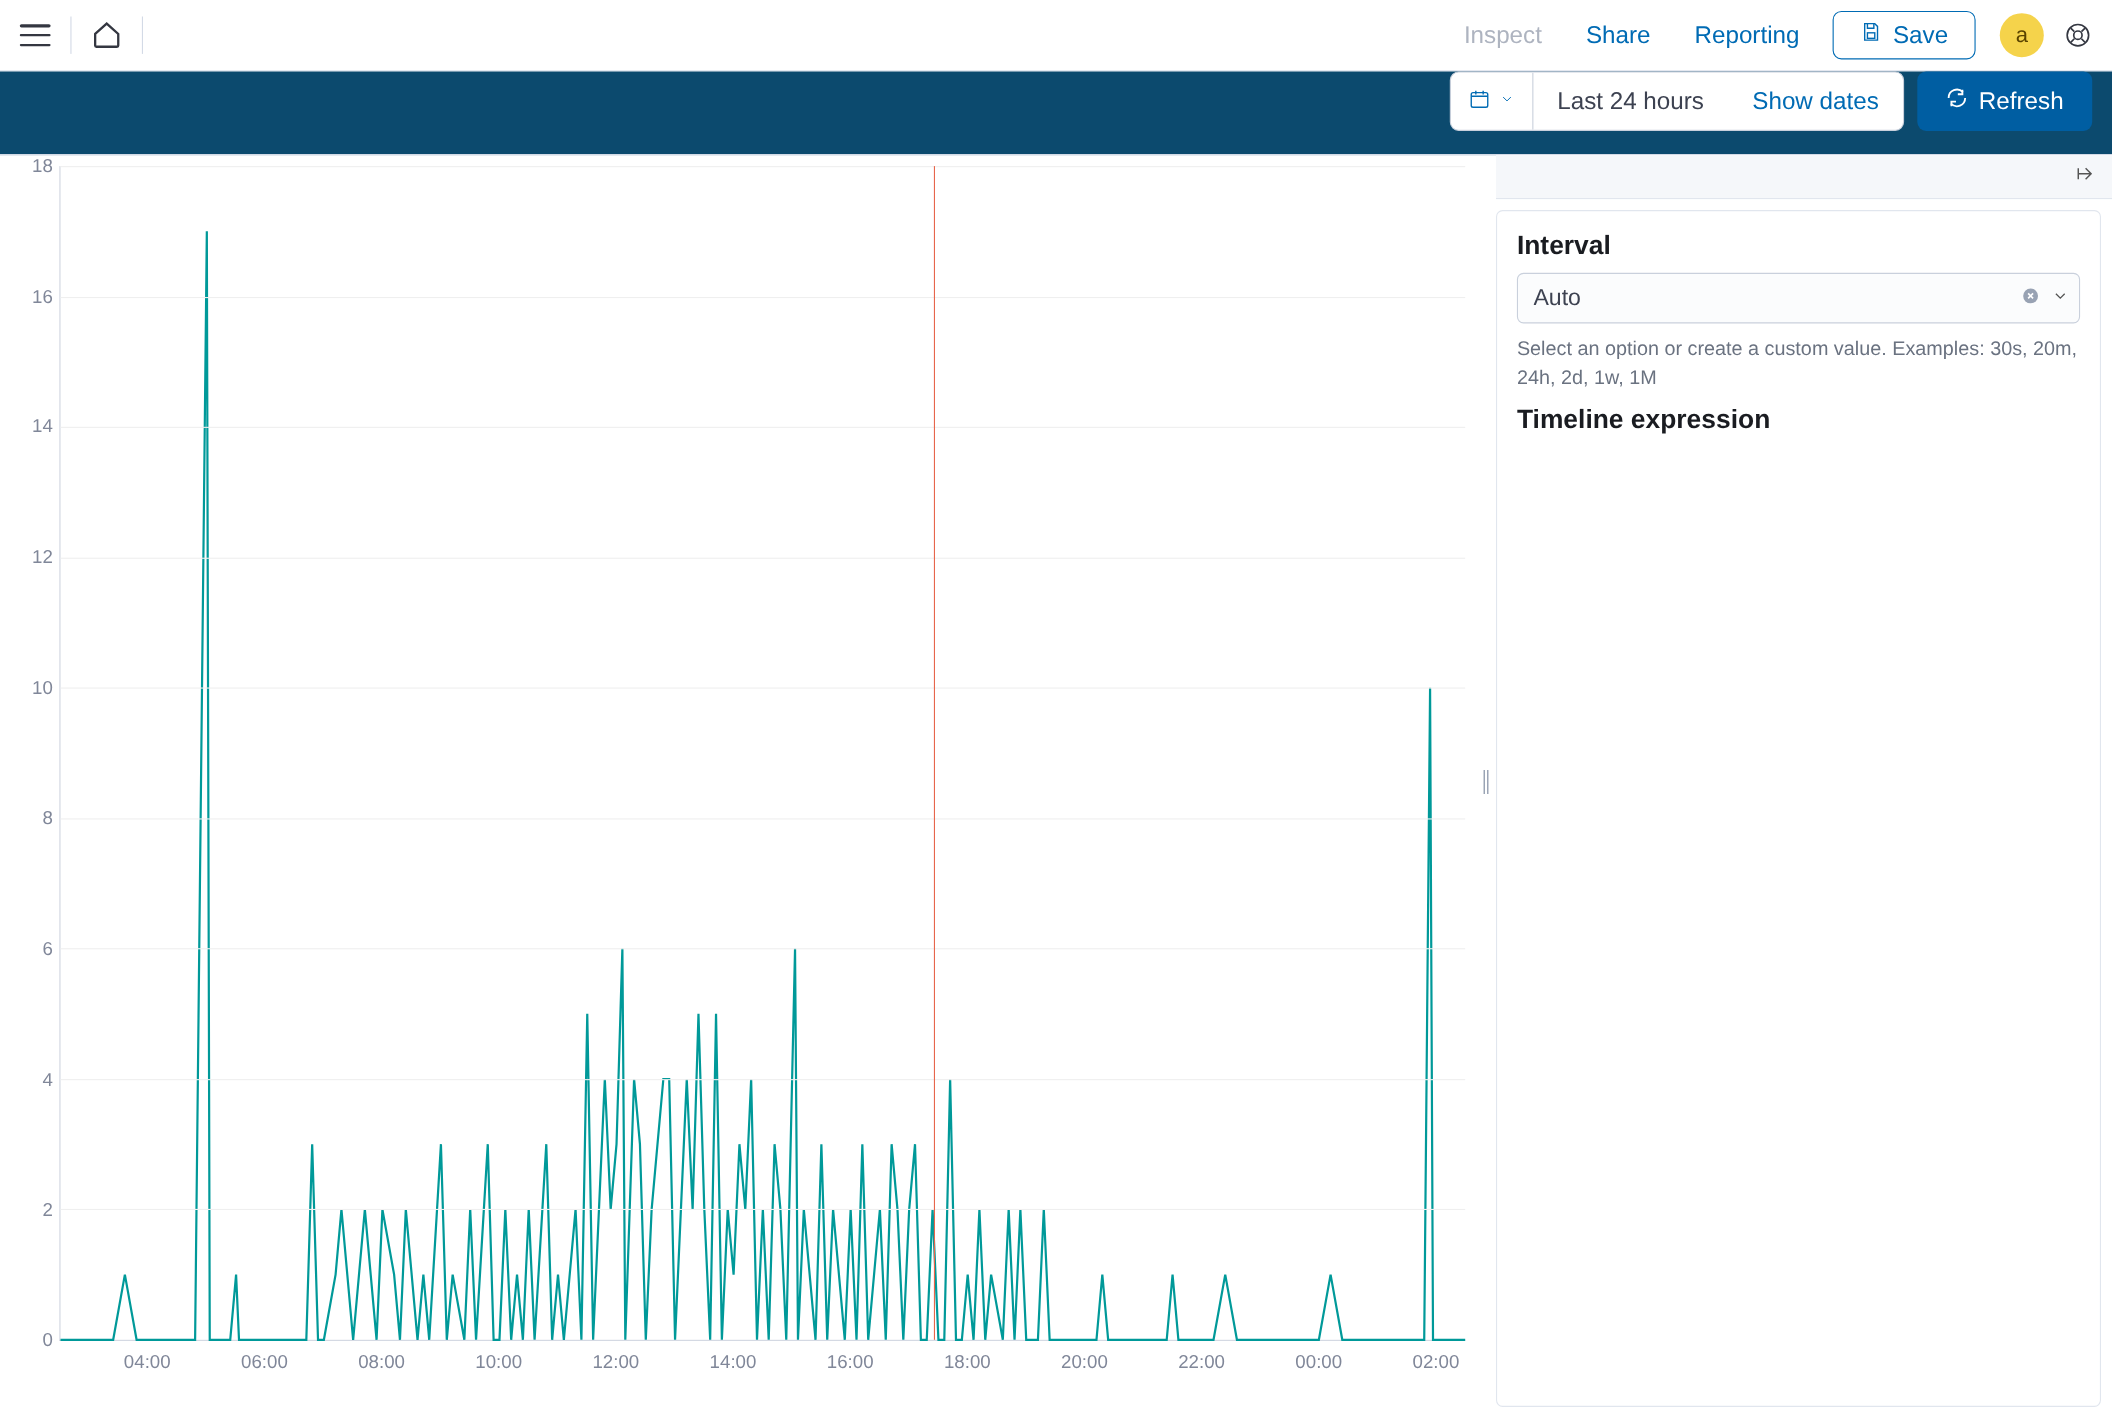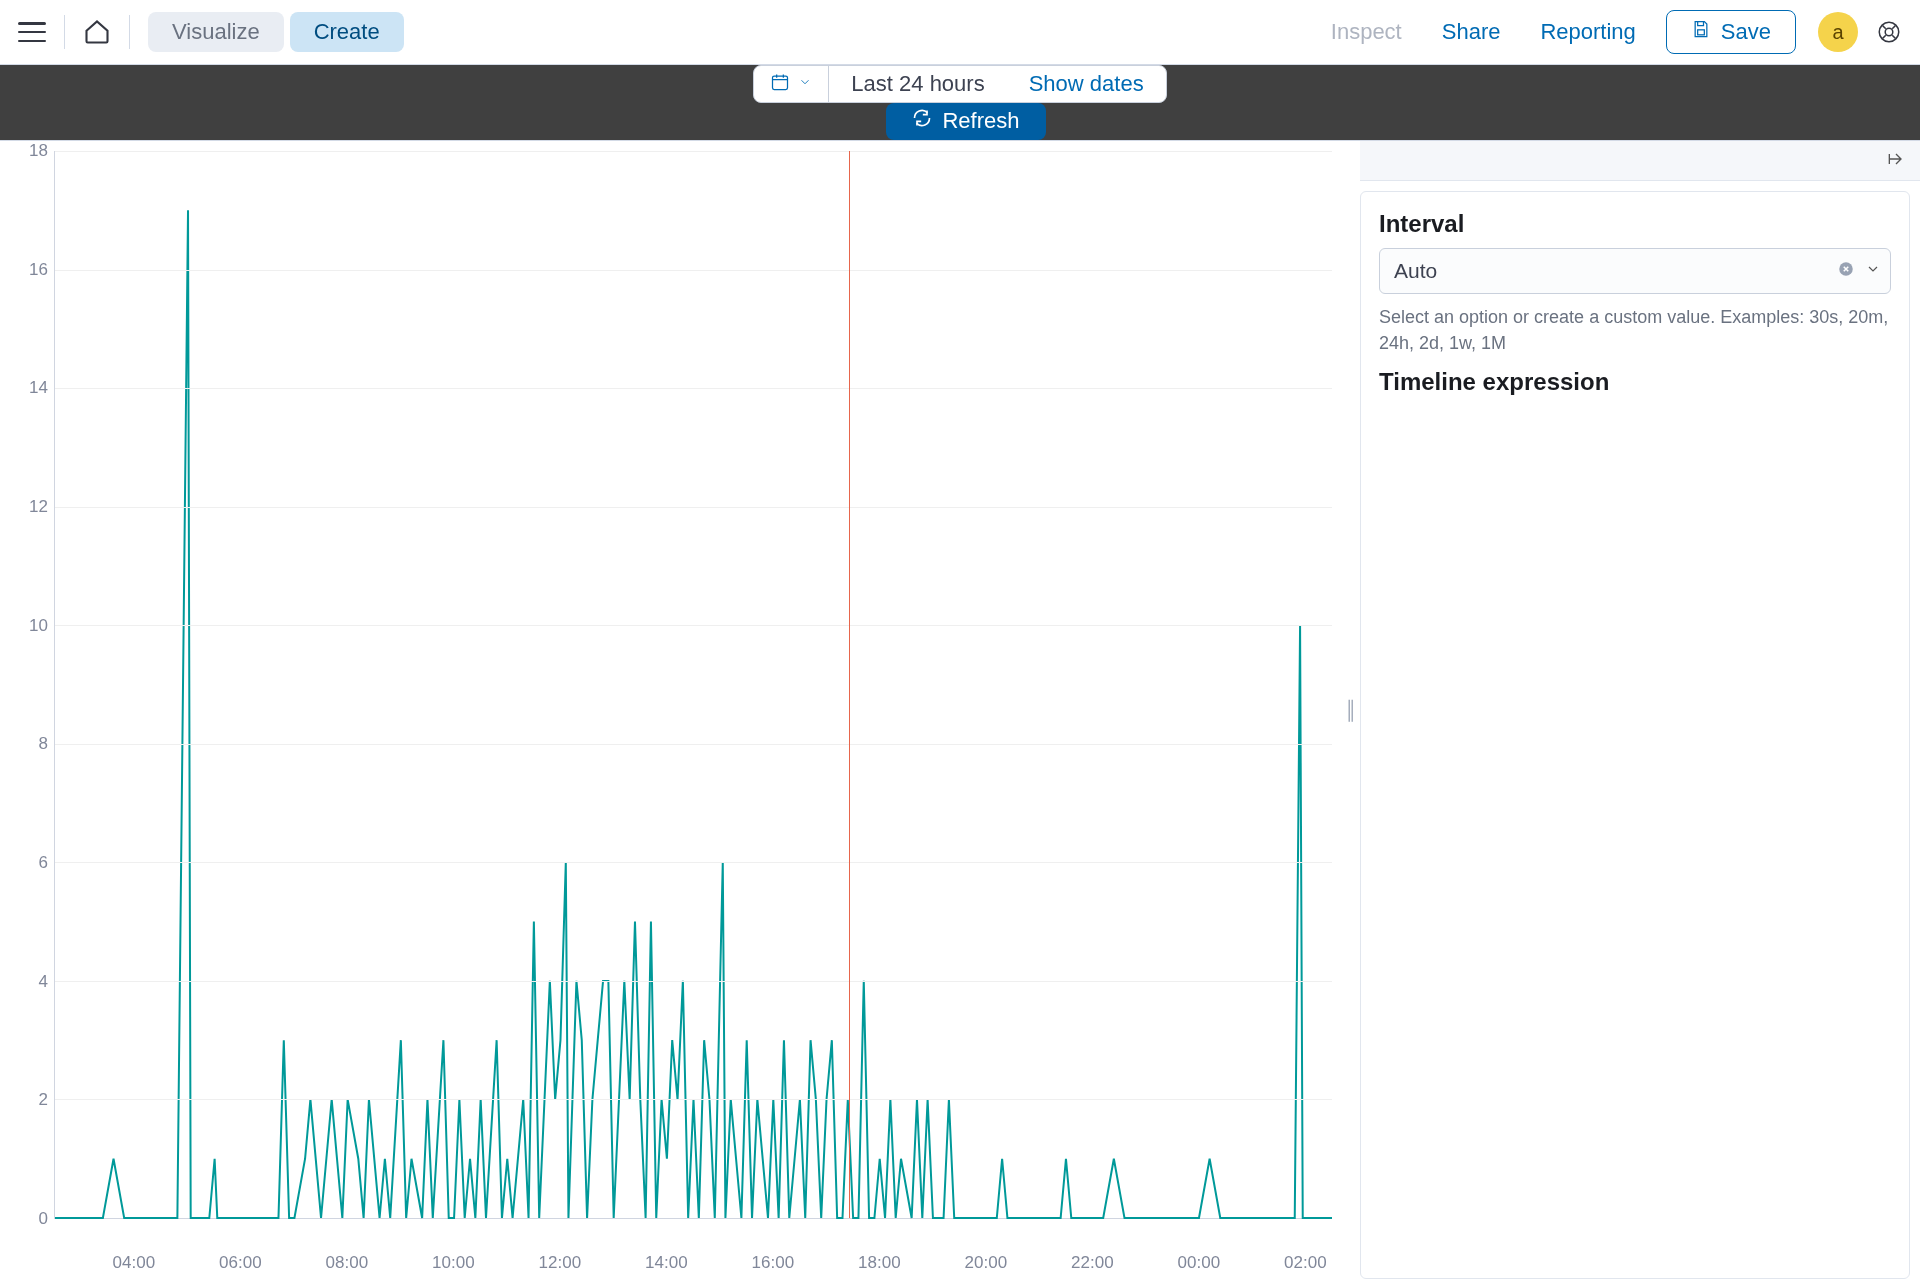--- a/index.html
+++ b/index.html
@@ -38,21 +38,21 @@
   .linkbtn.disabled{color:#aeb4c0;cursor:default;}
 
   .save-btn{display:flex;align-items:center;gap:10px;border:1px solid var(--primary);color:var(--primary);border-radius:8px;height:44px;padding:0 24px;font-size:22px;margin-left:10px;cursor:pointer;}
   .save-btn svg{width:20px;height:20px;stroke:var(--primary);fill:none;stroke-width:1.5;}
 
   .avatar{width:40px;height:40px;border-radius:50%;background:#f5d34b;color:#5a4300;display:flex;align-items:center;justify-content:center;font-size:20px;margin-left:22px;}
   .help-icon{margin-left:18px;}
   .help-icon svg{width:26px;height:26px;stroke:#343741;fill:none;stroke-width:1.4;}
 
   
-  .querybar{height:76px;border-bottom:1px solid var(--border);background:#404040;display:flex;align-items:center;justify-content:flex-end;padding:0 18px;flex-direction:column;}
+  .querybar{height:76px;border-bottom:1px solid var(--border);background:#0c4a6e;display:flex;justify-content:flex-end;padding:0 18px;}
   .date-box{display:flex;align-items:center;border:1px solid #c9d0dc;border-radius:8px;height:54px;background:#fff;overflow:hidden;}
   .date-cal{display:flex;align-items:center;gap:8px;padding:0 16px;border-right:1px solid #c9d0dc;height:100%;color:var(--primary);cursor:pointer;}
   .date-cal svg{width:20px;height:20px;stroke:var(--primary);fill:none;stroke-width:1.5;}
   .date-cal .chev{width:14px;height:14px;}
   .date-range{padding:0 22px;font-size:22px;color:#3d4251;}
   .date-showdates{padding:0 22px;font-size:22px;color:var(--primary);cursor:pointer;}
   .refresh-btn{display:flex;align-items:center;gap:10px;background:var(--primary-fill);color:#fff;border-radius:8px;height:54px;padding:0 26px;font-size:22px;margin-left:12px;cursor:pointer;}
   .refresh-btn svg{width:20px;height:20px;stroke:#fff;fill:none;stroke-width:2;}
 
   
@@ -93,21 +93,21 @@
   .chart-tooltip .tt-series{font-size:19px;color:#3d4251;display:flex;align-items:center;gap:8px;margin-top:2px;}
   .tt-swatch{width:14px;height:14px;background:var(--teal);display:inline-block;}
   .tt-val{font-weight:700;}
 
   .y-axis{position:absolute;left:0;top:0;bottom:50px;width:34px;}
   .y-tick{position:absolute;right:6px;font-size:17px;color:#808799;transform:translateY(-50%);}  
   .plot{position:absolute;left:34px;right:0;top:0;bottom:50px;border-left:1px solid #d0d5e0;border-bottom:1px solid #d0d5e0;}
   .grid-h{position:absolute;left:0;right:0;height:1px;background:var(--grid);}
   .crosshair{position:absolute;top:0;bottom:0;width:1px;background:var(--red);z-index:3;}
   .x-axis{position:absolute;left:34px;right:0;bottom:0;height:50px;}
-  .x-tick{position:absolute;top:10px;font-size:17px;color:#808799;transform:translateX(-50%);margin-top:24px;}  
+  .x-tick{position:absolute;top:10px;font-size:17px;color:#808799;transform:translateX(-50%);}  
 
   svg.series{position:absolute;left:0;top:0;width:100%;height:100%;overflow:visible;}
   svg.series polyline{fill:none;stroke:var(--teal);stroke-width:2;vector-effect:non-scaling-stroke;stroke-linejoin:miter;}
 </style>
 </head>
 <body>
 
 <div class="appbar">
   <div class="icon-btn hamburger">
       <span></span>
@@ -115,24 +115,20 @@
       <span></span>
     </div>
   <div class="vdiv"></div>
   <div class="icon-btn home-icon">
     <svg viewBox="0 0 24 24">
         <path d="M3 11 12 3l9 8v9a1 1 0 0 1-1 1H4a1 1 0 0 1-1-1z"></path>
       </svg>
   </div>
   <div class="vdiv"></div>
 
-  <div class="pill-group">
-    <div class="pill visualize">Visualize</div>
-    <div class="pill create">Create</div>
-  </div>
 
   <div class="appbar-spacer"></div>
 
   <div class="linkbtn disabled">Inspect</div>
   <div class="linkbtn">Share</div>
   <div class="linkbtn">Reporting</div>
 
   <div class="save-btn">
     <span>
       <svg viewBox="0 0 24 24">

